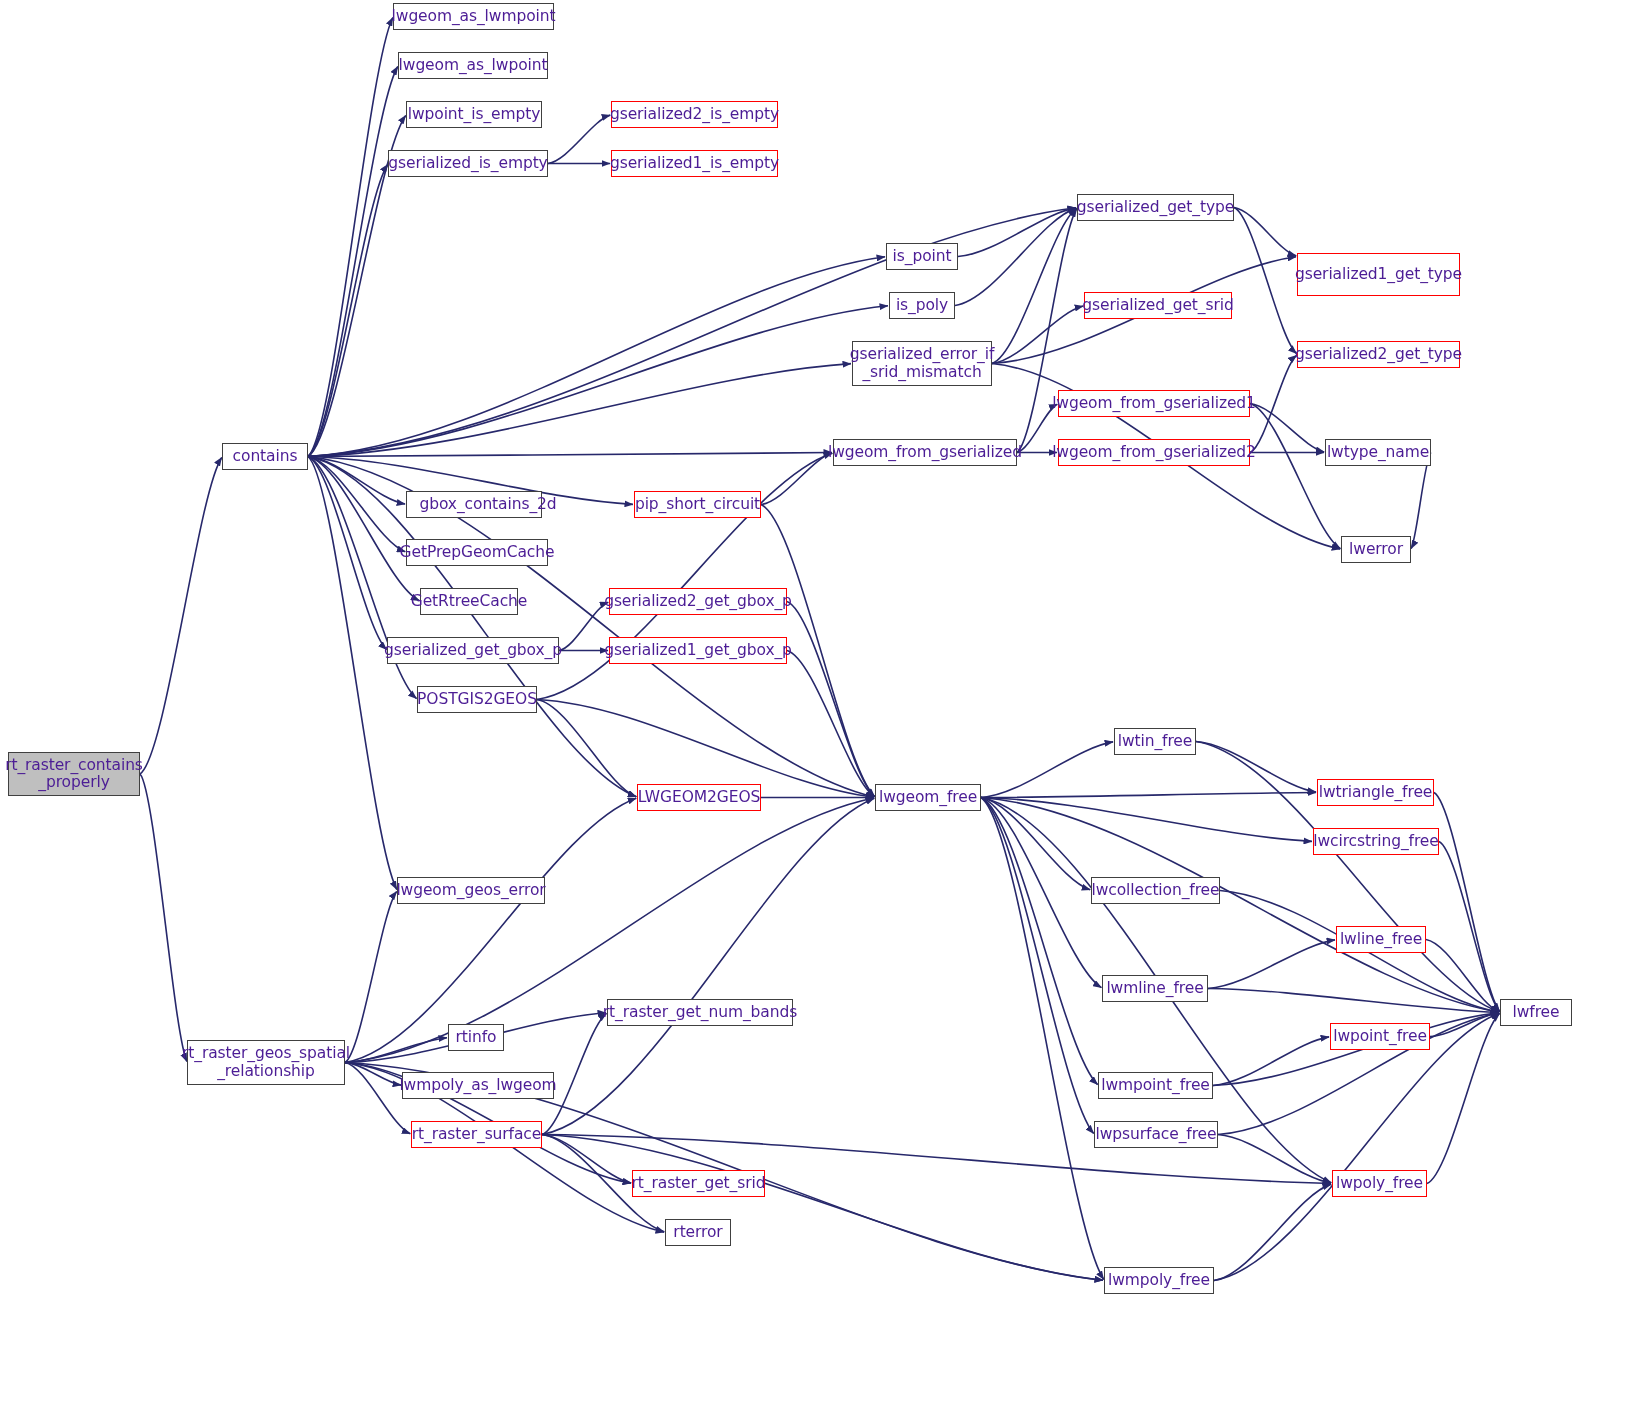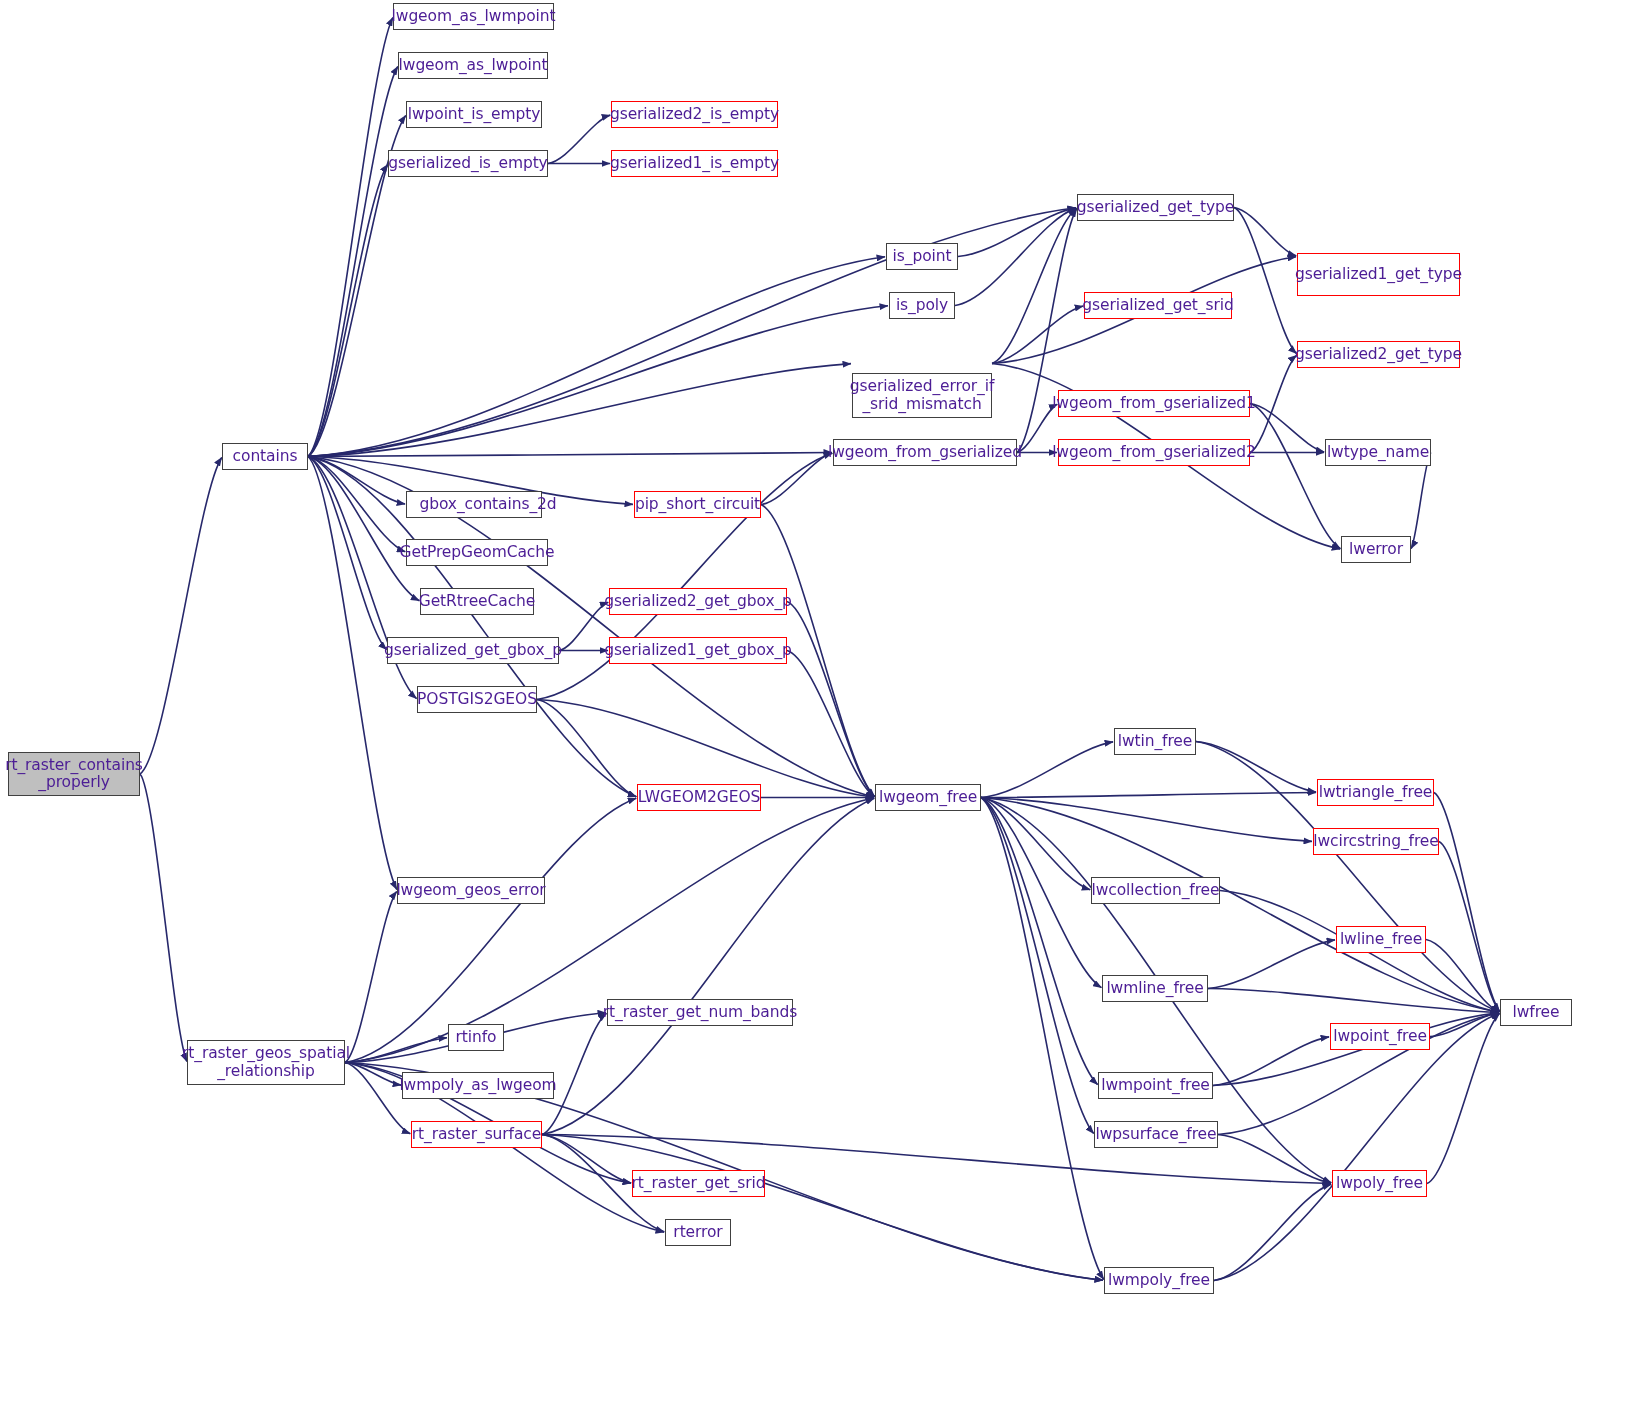--- a/index.html
+++ b/index.html
@@ -160,31 +160,31 @@
       <div class="node" style="left: 406px; top: 101px; width: 136px; height: 27px;">lwpoint_is_empty</div>
       <div class="node" style="left: 388px; top: 150px; width: 160px; height: 27px;">gserialized_is_empty</div>
       <div class="node red" style="left: 611px; top: 101px; width: 167px; height: 27px;">gserialized2_is_empty</div>
       <div class="node red" style="left: 611px; top: 150px; width: 167px; height: 27px;">gserialized1_is_empty</div>
       <div class="node" style="left: 1077px; top: 194px; width: 157px; height: 27px;">gserialized_get_type</div>
       <div class="node" style="left: 886px; top: 243px; width: 72px; height: 27px;">is_point</div>
       <div class="node" style="left: 889px; top: 292px; width: 66px; height: 27px;">is_poly</div>
       <div class="node red" style="left: 1297px; top: 253px; width: 163px; height: 43px;">gserialized1_get_type</div>
       <div class="node red" style="left: 1084px; top: 292px; width: 148px; height: 27px;">gserialized_get_srid</div>
       <div class="node red" style="left: 1297px; top: 341px; width: 163px; height: 27px;">gserialized2_get_type</div>
-      <div class="node" style="left: 852px; top: 341px; width: 140px; height: 45px; margin-top: 32px;">gserialized_error_if
+      <div class="node" style="left: 852px; top: 341px; width: 140px; height: 45px;">gserialized_error_if
 _srid_mismatch</div>
       <div class="node red" style="left: 1058px; top: 390px; width: 192px; height: 27px;">lwgeom_from_gserialized1</div>
       <div class="node" style="left: 833px; top: 439px; width: 184px; height: 27px;">lwgeom_from_gserialized</div>
       <div class="node red" style="left: 1058px; top: 439px; width: 192px; height: 27px;">lwgeom_from_gserialized2</div>
       <div class="node" style="left: 1325px; top: 439px; width: 106px; height: 27px;">lwtype_name</div>
       <div class="node" style="left: 1341px; top: 536px; width: 70px; height: 27px;">lwerror</div>
       <div class="node" style="left: 406px; top: 491px; width: 136px; height: 27px; padding-left: 28px;">gbox_contains_2d</div>
       <div class="node red" style="left: 634px; top: 491px; width: 127px; height: 27px;">pip_short_circuit</div>
       <div class="node" style="left: 406px; top: 539px; width: 142px; height: 27px;">GetPrepGeomCache</div>
-      <div class="node" style="left: 420px; top: 588px; width: 114px; height: 27px;">GetRtreeCache</div>
+      <div class="node" style="left: 420px; top: 588px; width: 98px; height: 27px;">GetRtreeCache</div>
       <div class="node red" style="left: 609px; top: 588px; width: 178px; height: 27px;">gserialized2_get_gbox_p</div>
       <div class="node" style="left: 387px; top: 637px; width: 172px; height: 27px;">gserialized_get_gbox_p</div>
       <div class="node red" style="left: 609px; top: 637px; width: 178px; height: 27px;">gserialized1_get_gbox_p</div>
       <div class="node" style="left: 417px; top: 686px; width: 120px; height: 27px;">POSTGIS2GEOS</div>
       <div class="node" style="left: 1114px; top: 728px; width: 82px; height: 27px;">lwtin_free</div>
       <div class="node red" style="left: 1317px; top: 779px; width: 117px; height: 27px;">lwtriangle_free</div>
       <div class="node red" style="left: 637px; top: 784px; width: 124px; height: 27px;">LWGEOM2GEOS</div>
       <div class="node" style="left: 875px; top: 784px; width: 106px; height: 27px;">lwgeom_free</div>
       <div class="node red" style="left: 1313px; top: 828px; width: 126px; height: 27px;">lwcircstring_free</div>
       <div class="node" style="left: 1091px; top: 877px; width: 129px; height: 27px;">lwcollection_free</div>

